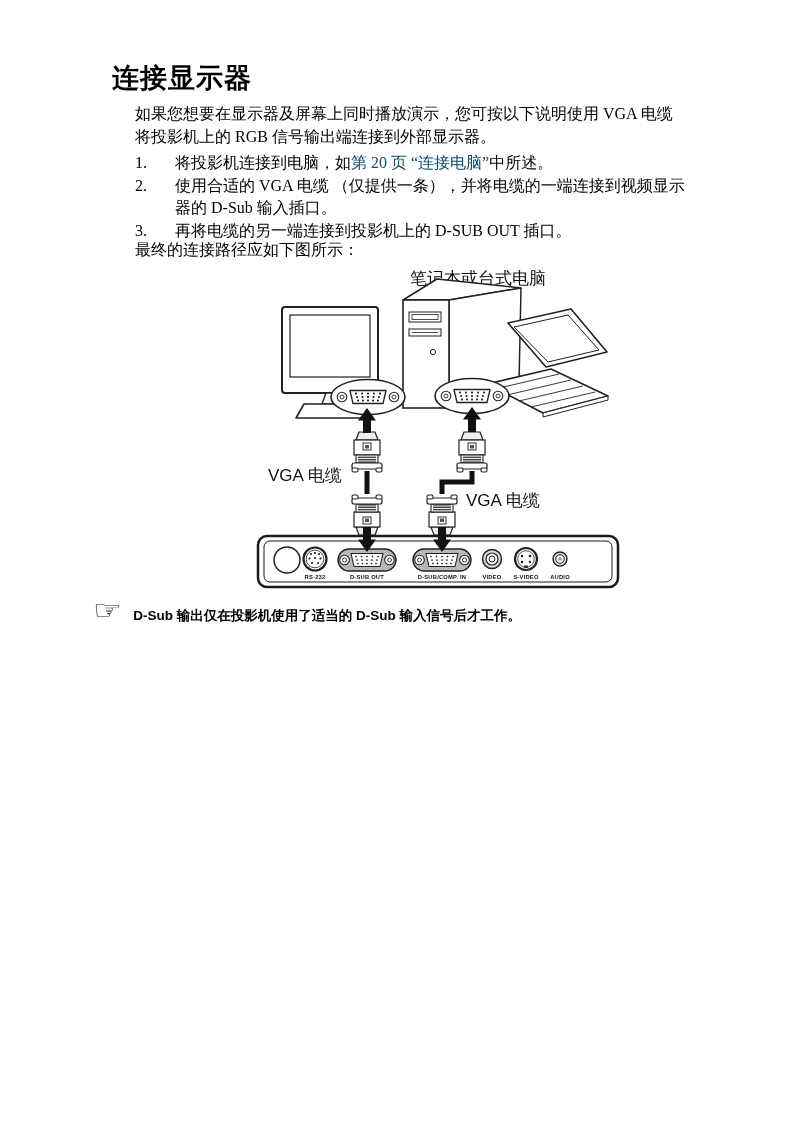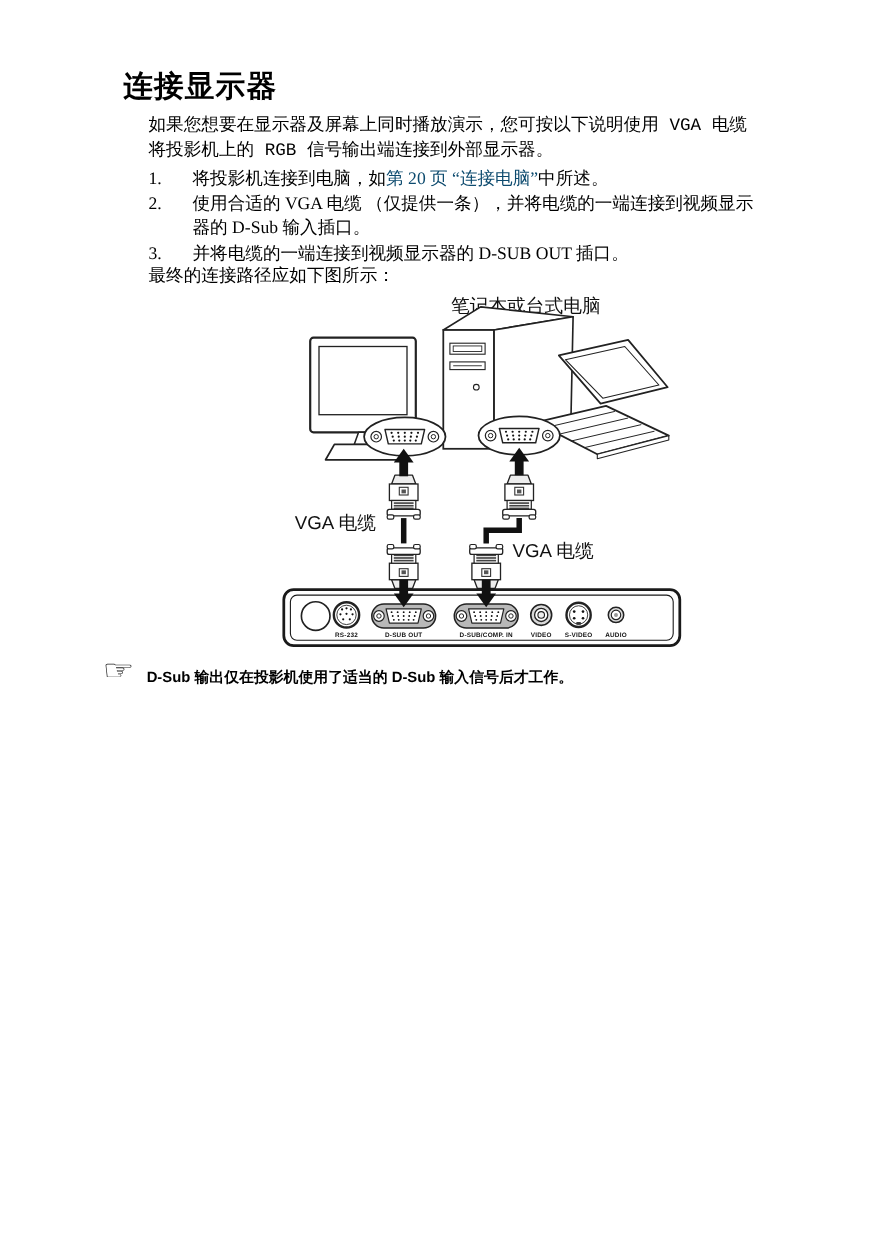--- a/index.html
+++ b/index.html
@@ -1,20 +1,20 @@
 <!DOCTYPE html>
 <html><head>
 <meta charset="utf-8">
 <style>
   html,body{margin:0;padding:0;background:#ffffff;}
   .page{position:relative;width:800px;height:799px;background:#ffffff;overflow:hidden;
         font-family:"Liberation Serif","DejaVu Serif",serif;color:#000;}
   .title{position:absolute;left:112px;top:60px;font-size:27px;font-weight:600;
          font-family:"Liberation Sans","DejaVu Sans",sans-serif;letter-spacing:1px;}
-  .intro{position:absolute;left:135px;top:103px;width:548px;font-size:16px;line-height:22.5px;font-family:Liberation Mono, monospace;}
+  .intro{position:absolute;left:135px;top:103px;width:548px;font-size:16px;line-height:22.5px;}
   .steps{position:absolute;left:135px;top:152px;width:560px;font-size:16px;line-height:22.5px;}
   .step{display:flex;}
   .step .num{width:40px;flex:0 0 40px;}
   .step .txt{width:550px;}
   a.xref{color:#0c4a6e;text-decoration:none;cursor:pointer;}
   .closing{position:absolute;left:135px;top:240px;font-size:16px;}
   .diagram{position:absolute;left:240px;top:265px;width:420px;height:330px;}
   .diagram text{font-family:"Liberation Sans","DejaVu Sans",sans-serif;fill:#111;}
   .dlabel{font-size:17px;}
   .plabel{font-size:5.8px;font-weight:bold;letter-spacing:.2px;}
@@ -47,21 +47,21 @@
     <div class="step">
       <span class="num">1.</span>
       <span class="txt"><span>将投影机连接到电脑，如</span><a class="xref">第 20 页 “连接电脑”</a><span>中所述。</span></span>
     </div>
     <div class="step">
       <span class="num">2.</span>
       <span class="txt">使用合适的 VGA 电缆 （仅提供一条），并将电缆的一端连接到视频显示器的 D-Sub 输入插口。</span>
     </div>
     <div class="step">
       <span class="num">3.</span>
-      <span class="txt">并将电缆的一端连接到视频显示器的 D-SUB OUT 插口。</span>
+      <span class="txt">再将电缆的另一端连接到投影机上的 D-SUB OUT 插口。</span>
     </div>
   </div>
 
   <div class="closing">最终的连接路径应如下图所示：</div>
 
   <svg class="diagram" viewBox="0 0 420 330" xmlns="http://www.w3.org/2000/svg">
     <defs>
       <g id="screw">
         <circle r="4.8" fill="#fff" stroke="#222" stroke-width="1.1"></circle>
         <circle r="2" fill="#fff" stroke="#222" stroke-width="0.9"></circle>

